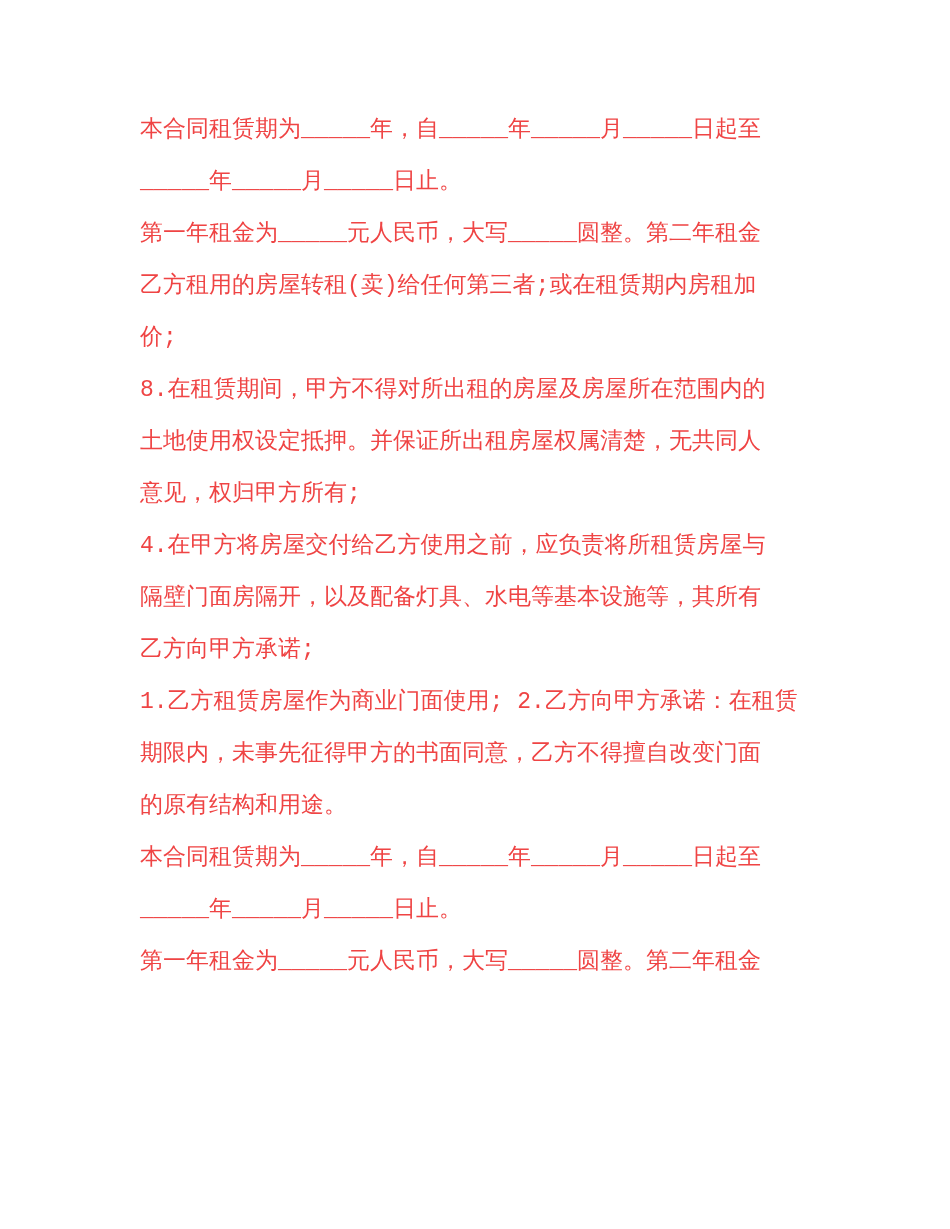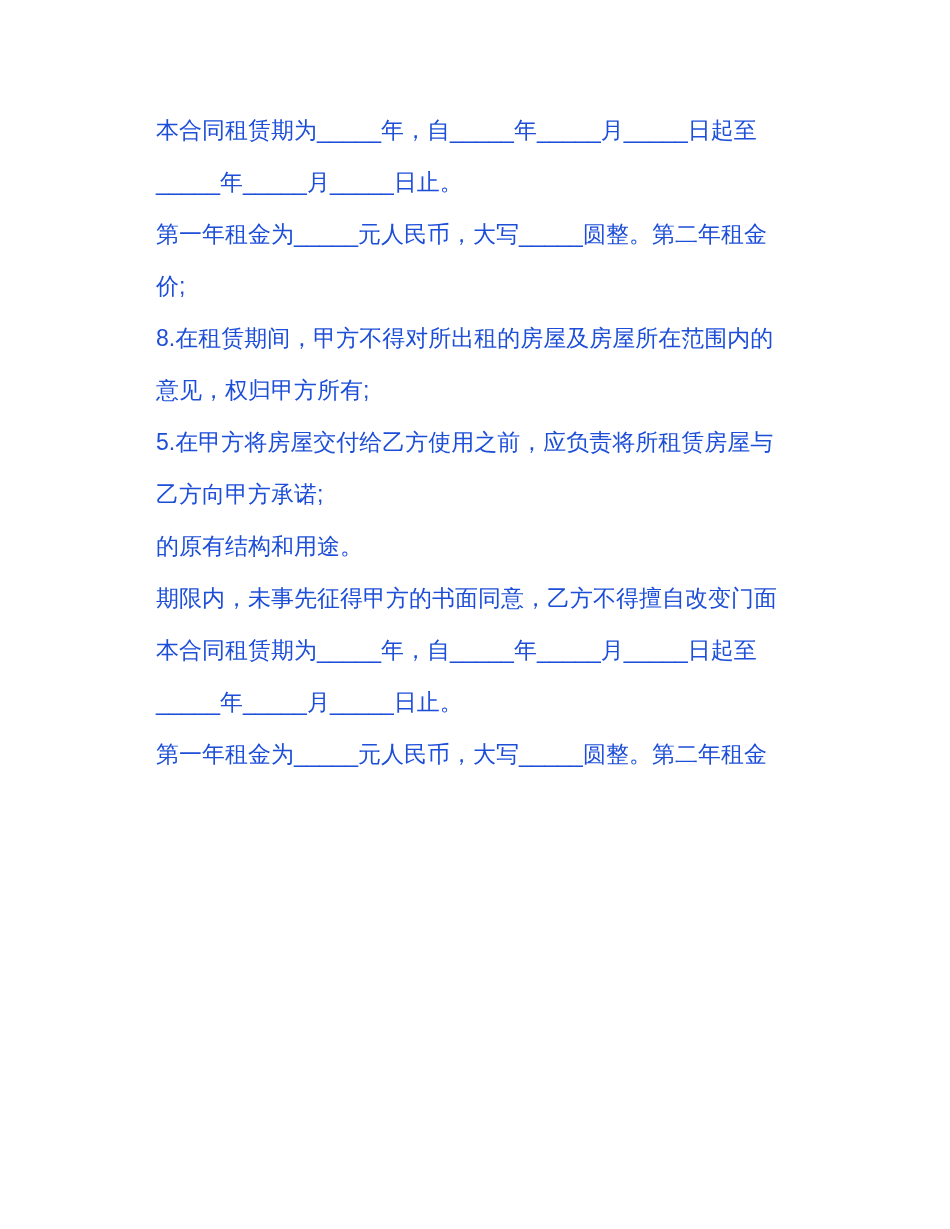--- a/index.html
+++ b/index.html
@@ -1,33 +1,37 @@
 <!DOCTYPE html>
 <html><head>
 <meta charset="utf-8">
 <style>
   html, body { margin: 0; padding: 0; background: #ffffff; }
   body { width: 950px; height: 1229px; position: relative; overflow: hidden; }
   .page {
-    position: absolute; left: 156px; top: 104px; width: 680px;
-    font-family: Liberation Sans, sans-serif;
-    font-size: 23px; color: #1d4ed8;
+    position: absolute; left: 140px; top: 104px; width: 680px;
+    font-family: Liberation Mono, monospace;
+    font-size: 23px; color: #ef4444;
   }
   .line { height: 52px; line-height: 52px; white-space: nowrap; }
 </style>
 </head>
 <body>
 
 <div class="page">
   <div class="line">本合同租赁期为_____年，自_____年_____月_____日起至</div>
   <div class="line">_____年_____月_____日止。</div>
   <div class="line">第一年租金为_____元人民币，大写_____圆整。第二年租金</div>
+  <div class="line">乙方租用的房屋转租(卖)给任何第三者;或在租赁期内房租加</div>
   <div class="line">价;</div>
   <div class="line">8.在租赁期间，甲方不得对所出租的房屋及房屋所在范围内的</div>
+  <div class="line">土地使用权设定抵押。并保证所出租房屋权属清楚，无共同人</div>
   <div class="line">意见，权归甲方所有;</div>
-  <div class="line">5.在甲方将房屋交付给乙方使用之前，应负责将所租赁房屋与</div>
+  <div class="line">4.在甲方将房屋交付给乙方使用之前，应负责将所租赁房屋与</div>
+  <div class="line">隔壁门面房隔开，以及配备灯具、水电等基本设施等，其所有</div>
   <div class="line">乙方向甲方承诺;</div>
+  <div class="line">1.乙方租赁房屋作为商业门面使用; 2.乙方向甲方承诺：在租赁</div>
+  <div class="line">期限内，未事先征得甲方的书面同意，乙方不得擅自改变门面</div>
   <div class="line">的原有结构和用途。</div>
-  <div class="line">期限内，未事先征得甲方的书面同意，乙方不得擅自改变门面</div>
   <div class="line">本合同租赁期为_____年，自_____年_____月_____日起至</div>
   <div class="line">_____年_____月_____日止。</div>
   <div class="line">第一年租金为_____元人民币，大写_____圆整。第二年租金</div>
 </div>
 
 </body></html>

